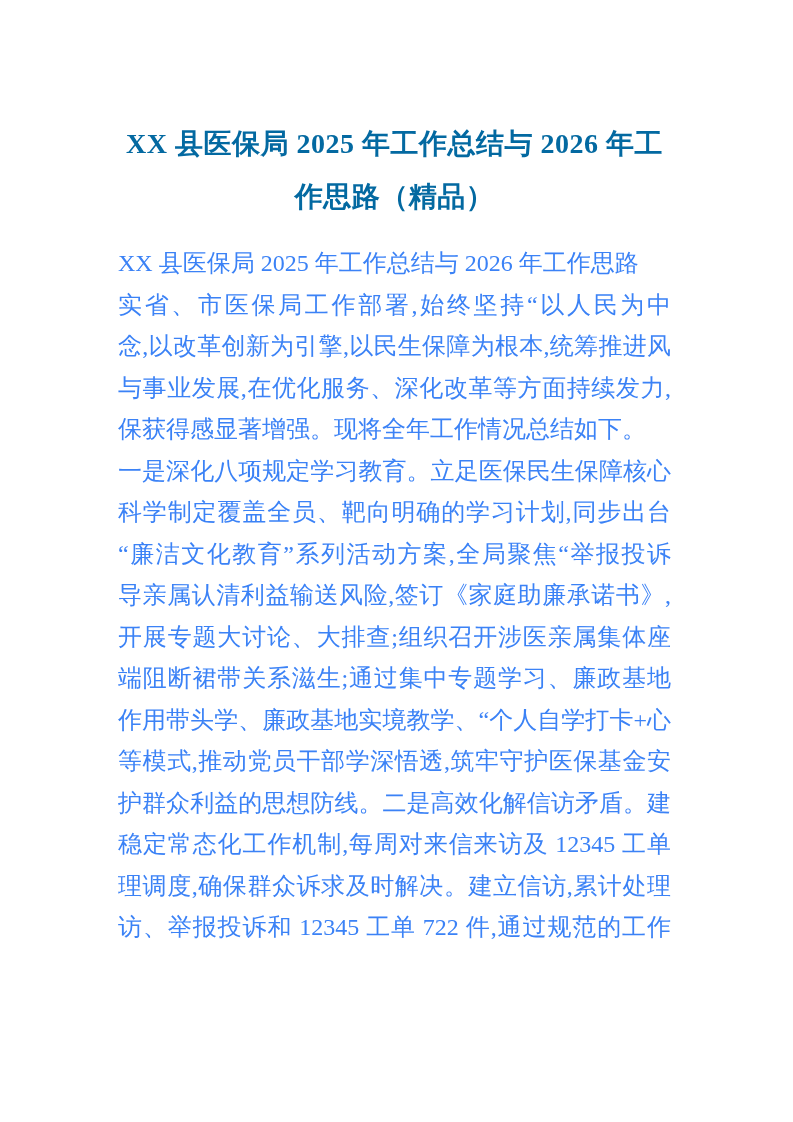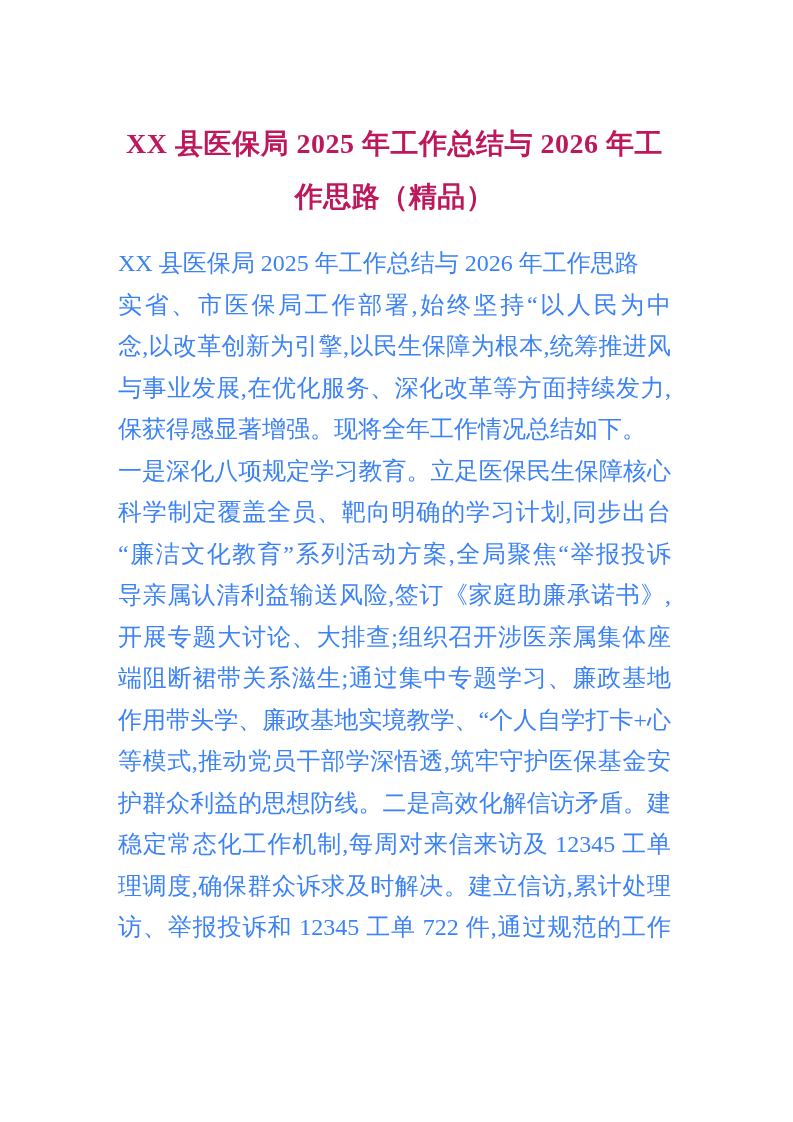--- a/index.html
+++ b/index.html
@@ -17,21 +17,21 @@
     overflow: hidden;
     font-family: "Liberation Serif", "DejaVu Serif", serif;
     color: #000000;
   }
   .doc-title {
     margin: 0;
     font-size: 28px;
     line-height: 53px;
     font-weight: bold;
     text-align: center;
-    color: #be185d;
+    color: #0369a1;
     letter-spacing: 0.5px;
   }
   .doc-body {
     margin-top: 20px;
     font-size: 24px;
     line-height: 41.5px;
     color: #3b82f6;
     font-weight: normal;
   }
   .body-line {

